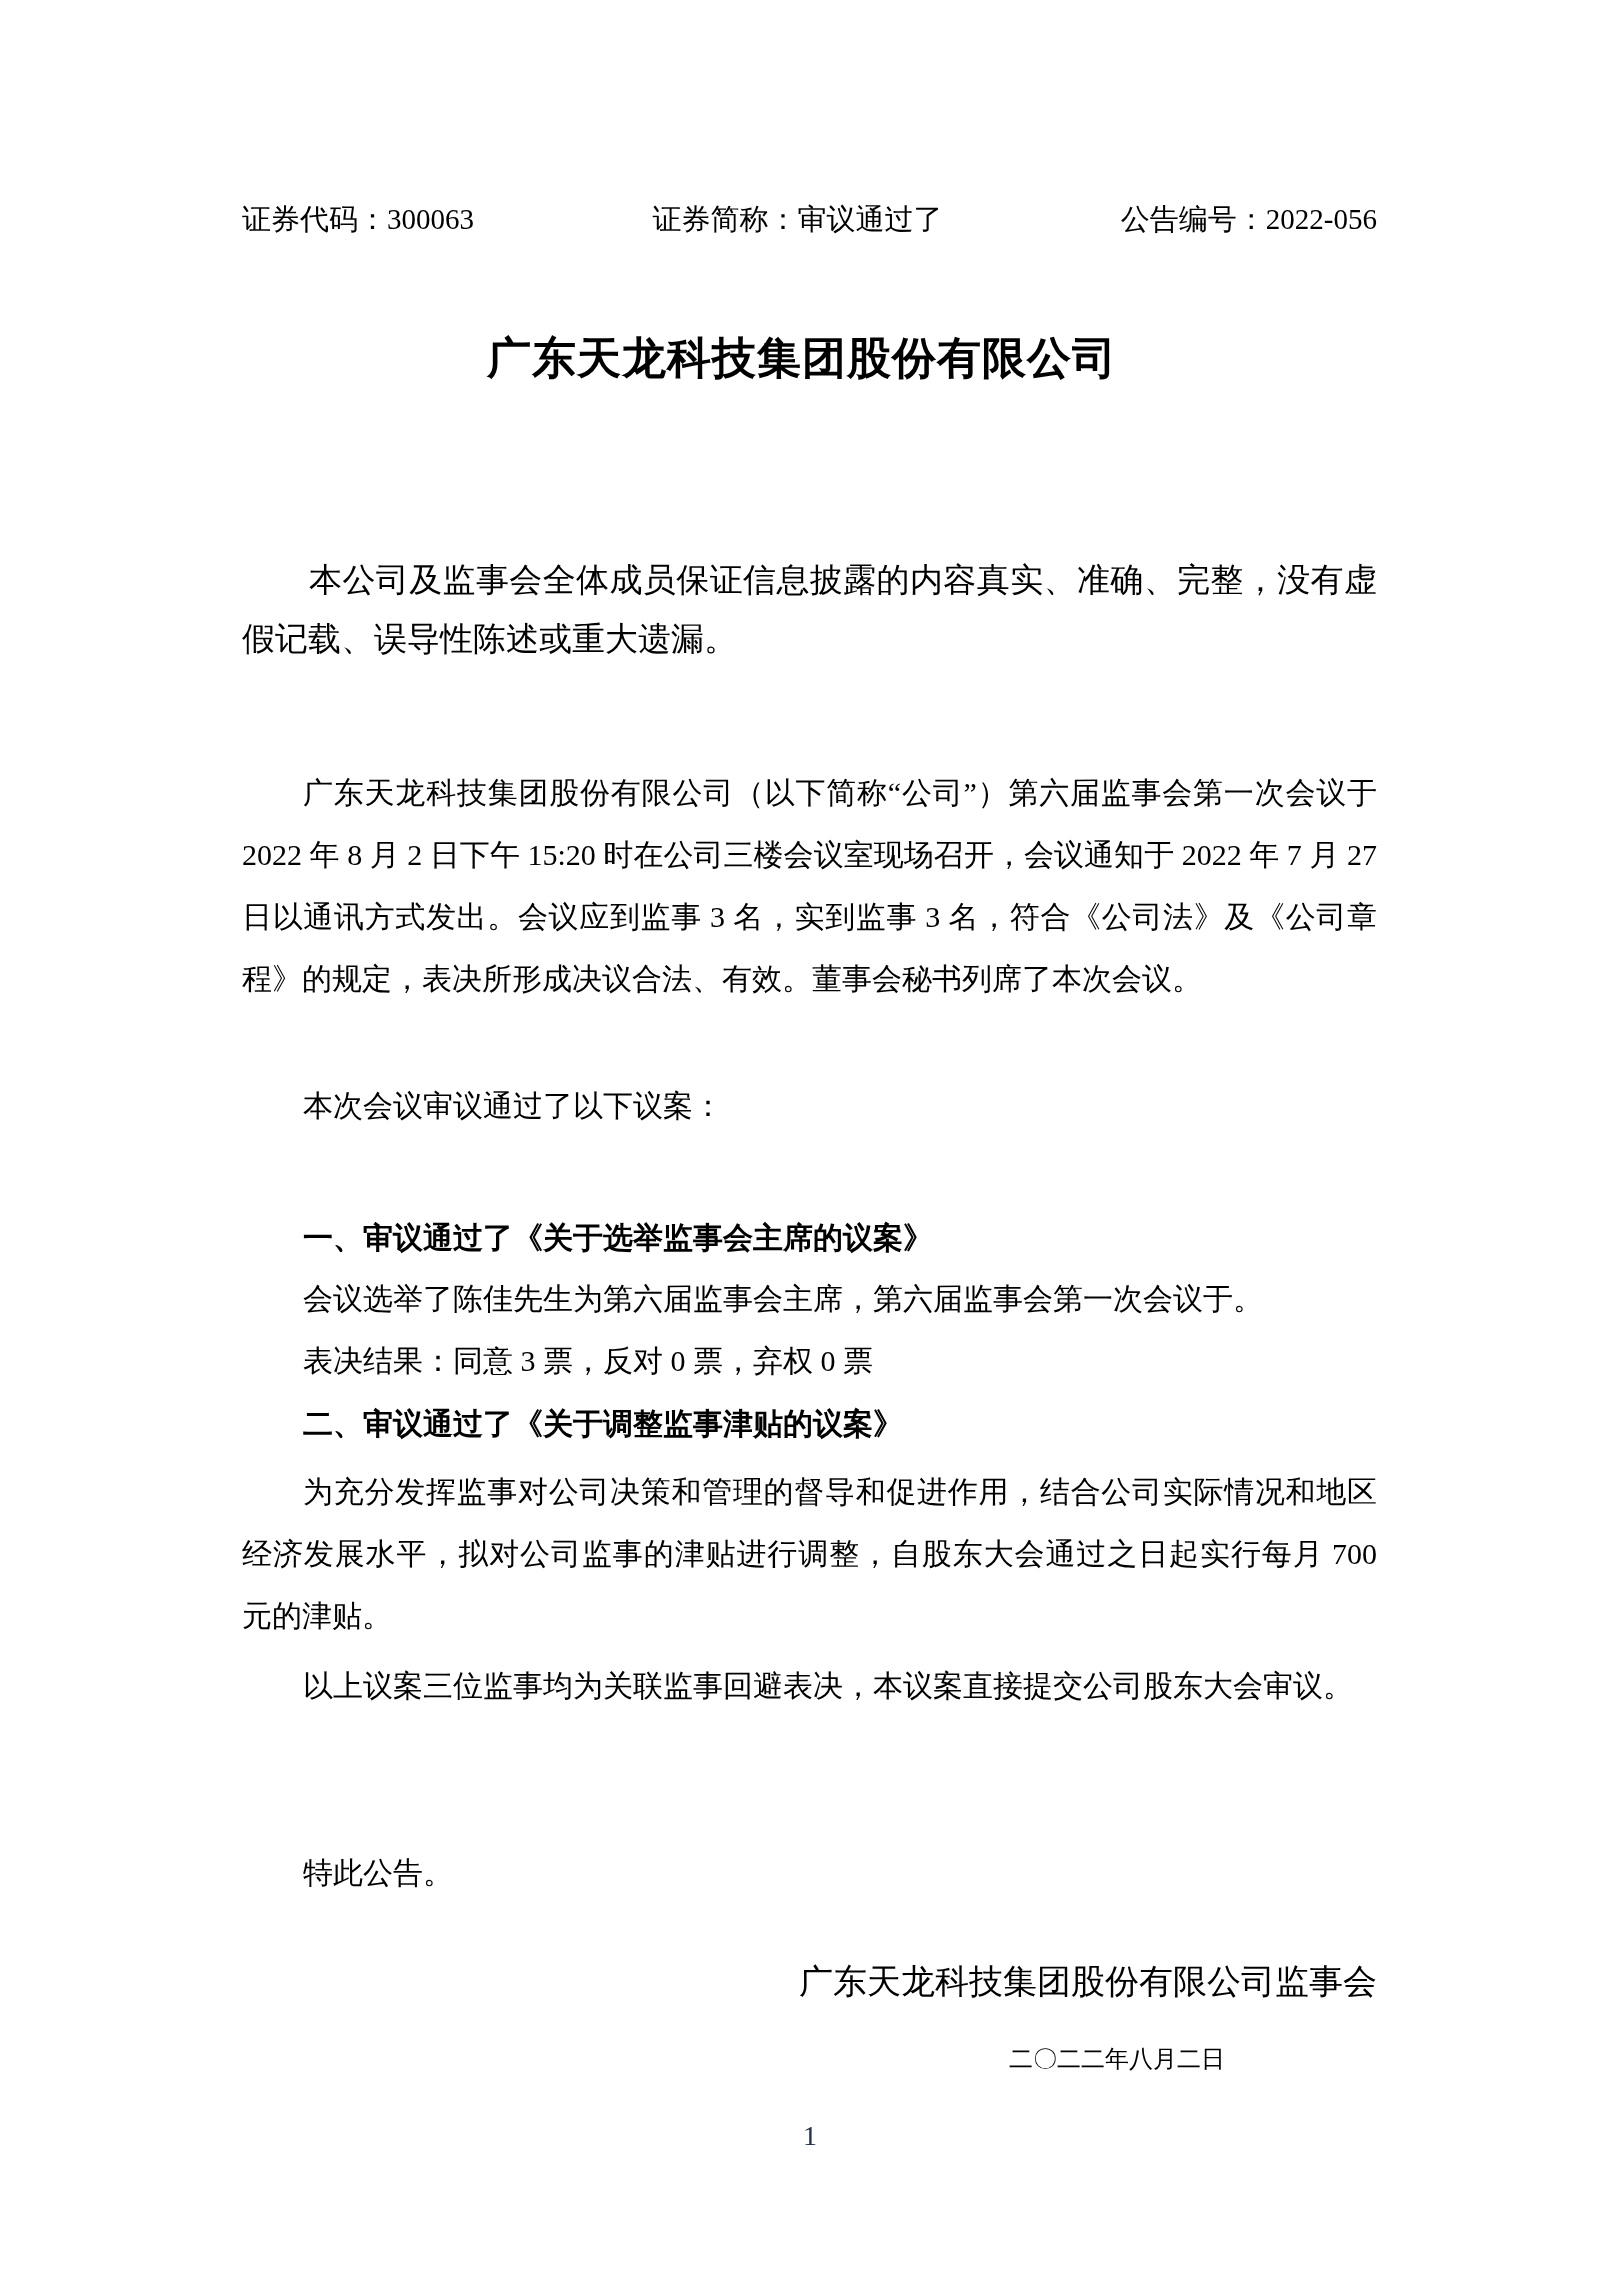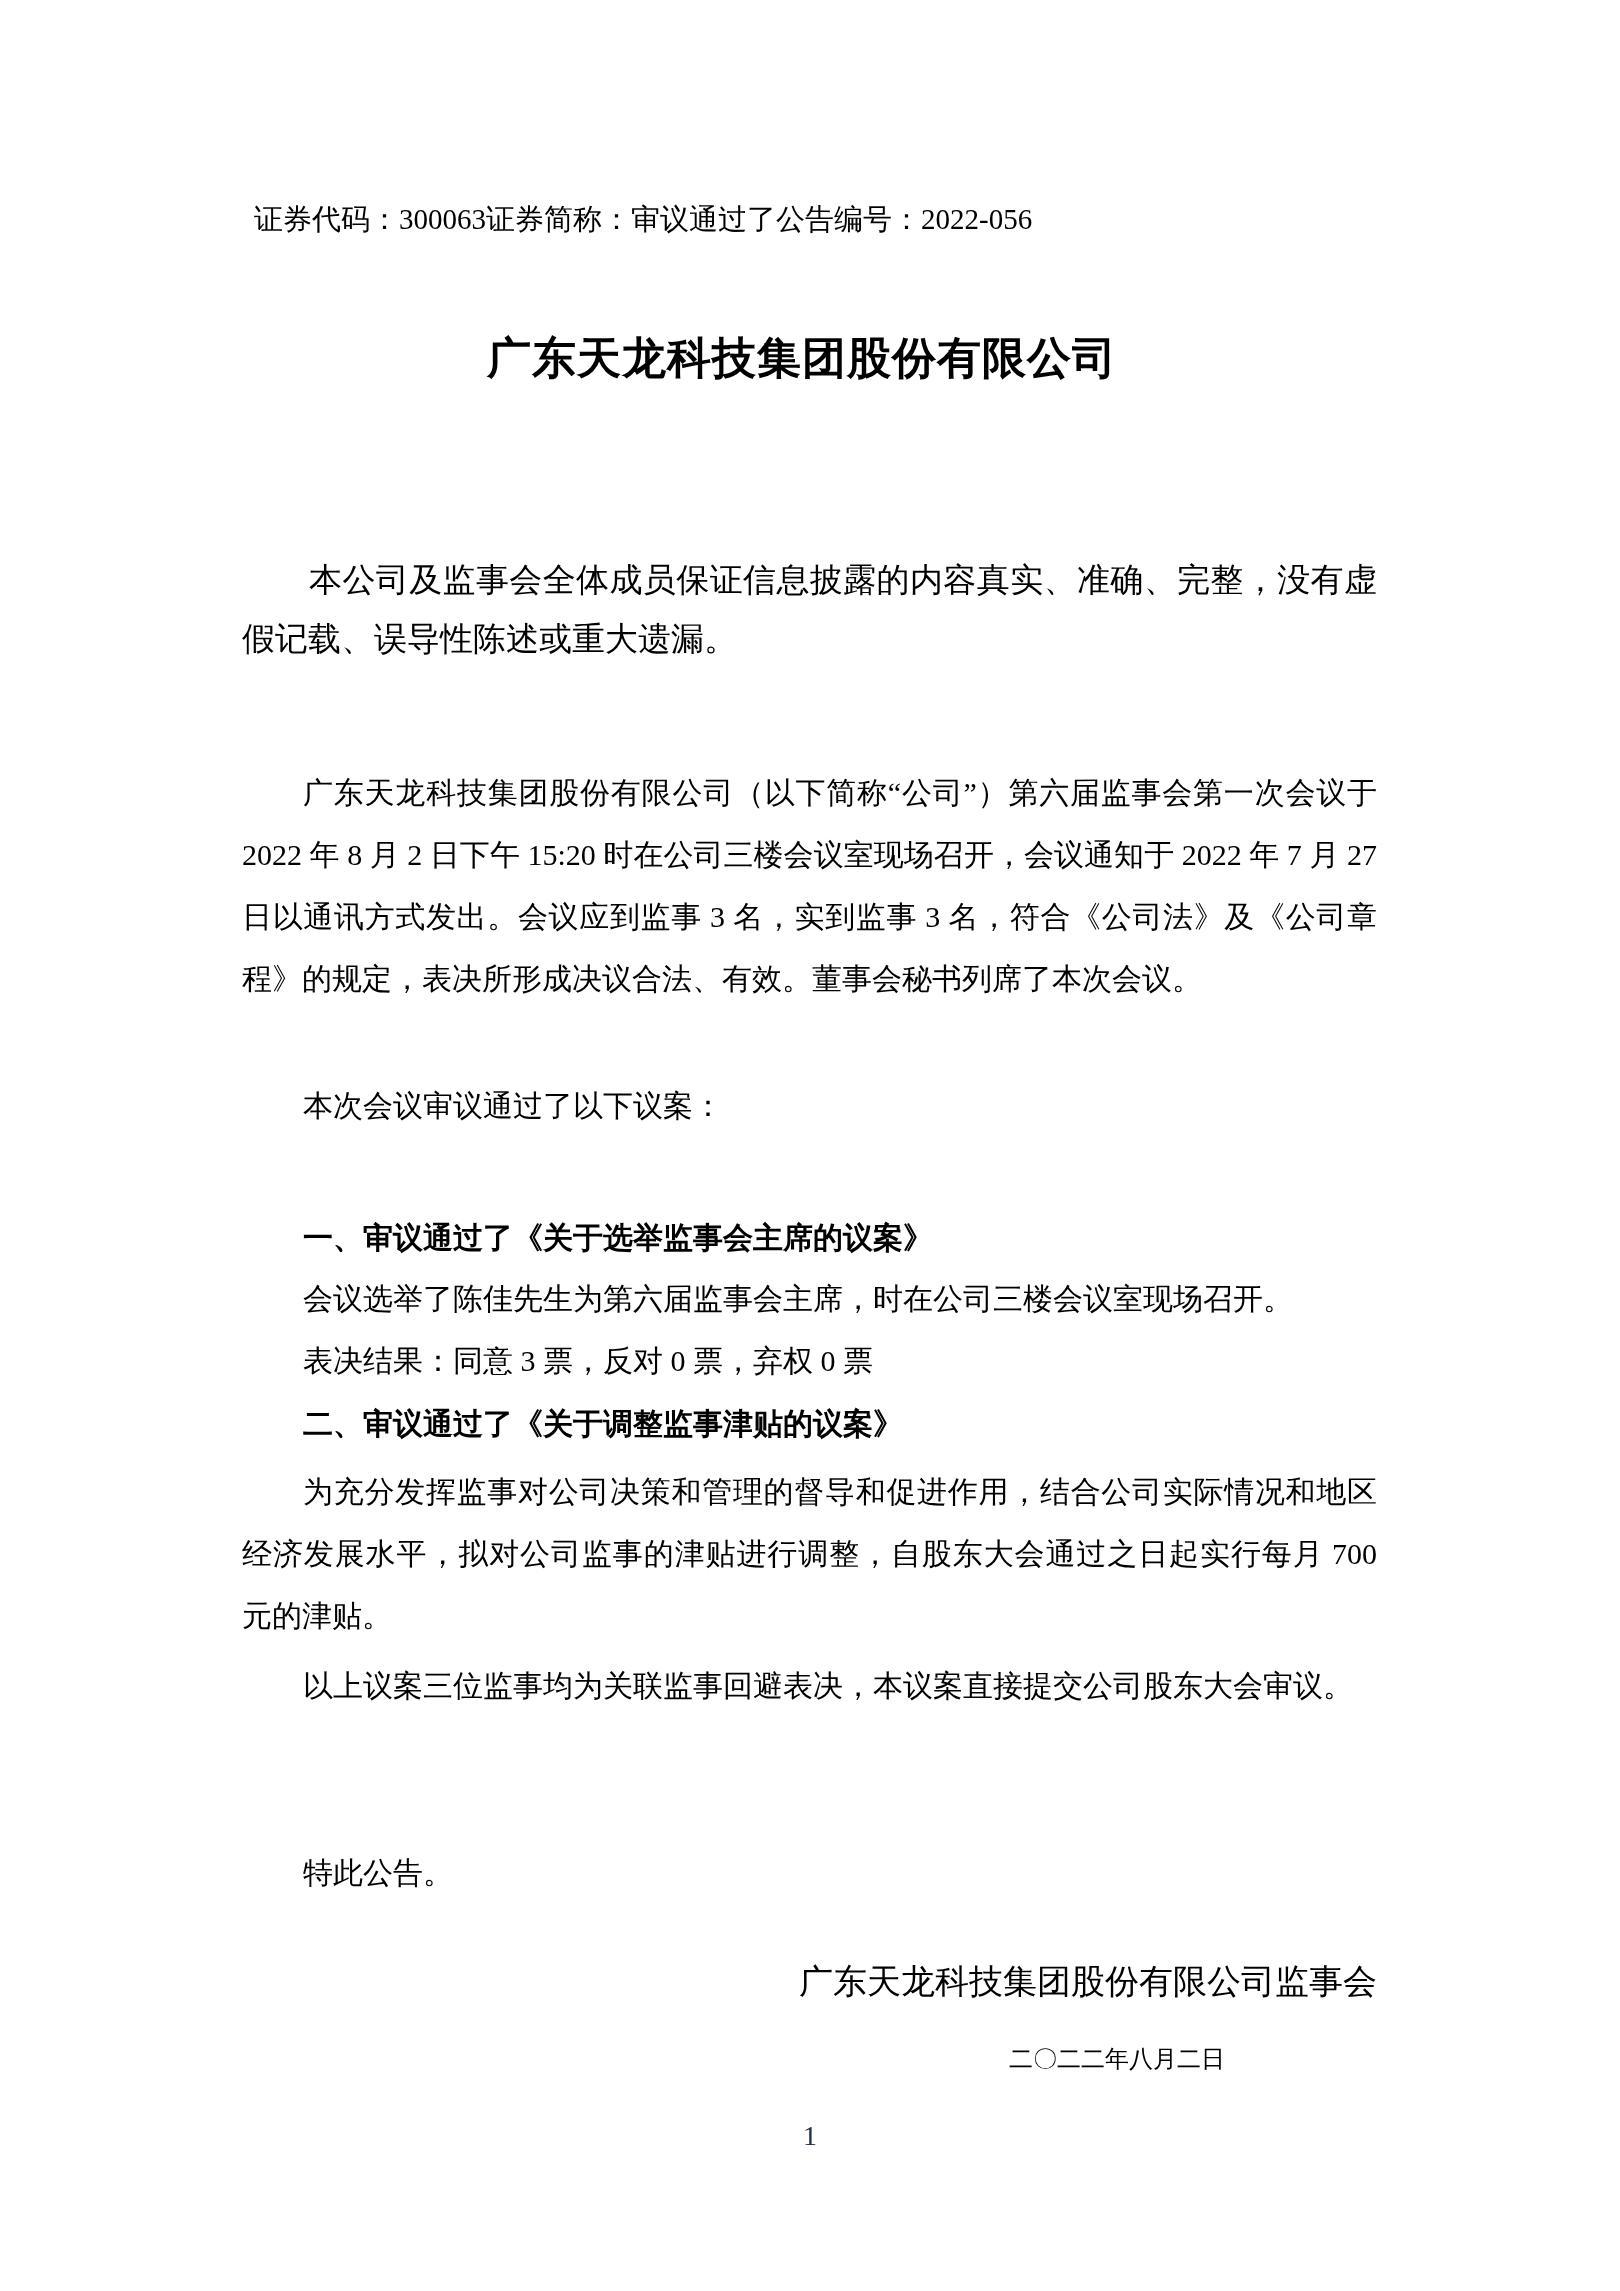--- a/index.html
+++ b/index.html
@@ -24,24 +24,24 @@
   .body-text {
     font-size: 30px;
     line-height: 62px;
     text-align: justify;
   }
   .indent2 { text-indent: 61px; }
   .bold { font-weight: bold; }
 
   .doc-header {
     top: 202px;
-    left: 254px;
+    left: 242px;
     width: 1135px;
     display: flex;
-    justify-content: flex-start;
+    justify-content: space-between;
     font-size: 29px;
     line-height: 35px;
   }
   .doc-title {
     left: 0;
     width: 1604px;
     text-align: center;
     font-size: 44px;
     font-weight: bold;
     line-height: 49px;
@@ -106,21 +106,21 @@
 
   <div class="abs doc-title title-1">广东天龙科技集团股份有限公司</div>
 
   <div class="abs col disclaimer">本公司及监事会全体成员保证信息披露的内容真实、准确、完整，没有虚假记载、误导性陈述或重大遗漏。</div>
 
   <div class="abs col body-text indent2 intro">广东天龙科技集团股份有限公司（以下简称“公司”）第六届监事会第一次会议于 2022 年 8 月 2 日下午 15:20 时在公司三楼会议室现场召开，会议通知于 2022 年 7 月 27 日以通讯方式发出。会议应到监事 3 名，实到监事 3 名，符合《公司法》及《公司章程》的规定，表决所形成决议合法、有效。董事会秘书列席了本次会议。</div>
 
   <div class="abs col body-text indent2 agenda-lead">本次会议审议通过了以下议案：</div>
 
   <div class="abs col body-text indent2 bold h-item-1">一、审议通过了《关于选举监事会主席的议案》</div>
-  <div class="abs col body-text indent2 item1-body">会议选举了陈佳先生为第六届监事会主席，时在公司三楼会议室现场召开。</div>
+  <div class="abs col body-text indent2 item1-body">会议选举了陈佳先生为第六届监事会主席，第六届监事会第一次会议于。</div>
   <div class="abs col body-text indent2 item1-vote">表决结果：同意 3 票，反对 0 票，弃权 0 票</div>
 
   <div class="abs col body-text indent2 bold h-item-2">二、审议通过了《关于调整监事津贴的议案》</div>
   <div class="abs col body-text indent2 item2-body">为充分发挥监事对公司决策和管理的督导和促进作用，结合公司实际情况和地区经济发展水平，拟对公司监事的津贴进行调整，自股东大会通过之日起实行每月 700 元的津贴。</div>
   <div class="abs col body-text indent2 item2-note">以上议案三位监事均为关联监事回避表决，本议案直接提交公司股东大会审议。</div>
 
   <div class="abs col body-text indent2 closing">特此公告。</div>
 
   <div class="abs col sig-company">广东天龙科技集团股份有限公司监事会</div>
   <div class="abs col sig-date">二〇二二年八月二日</div>

